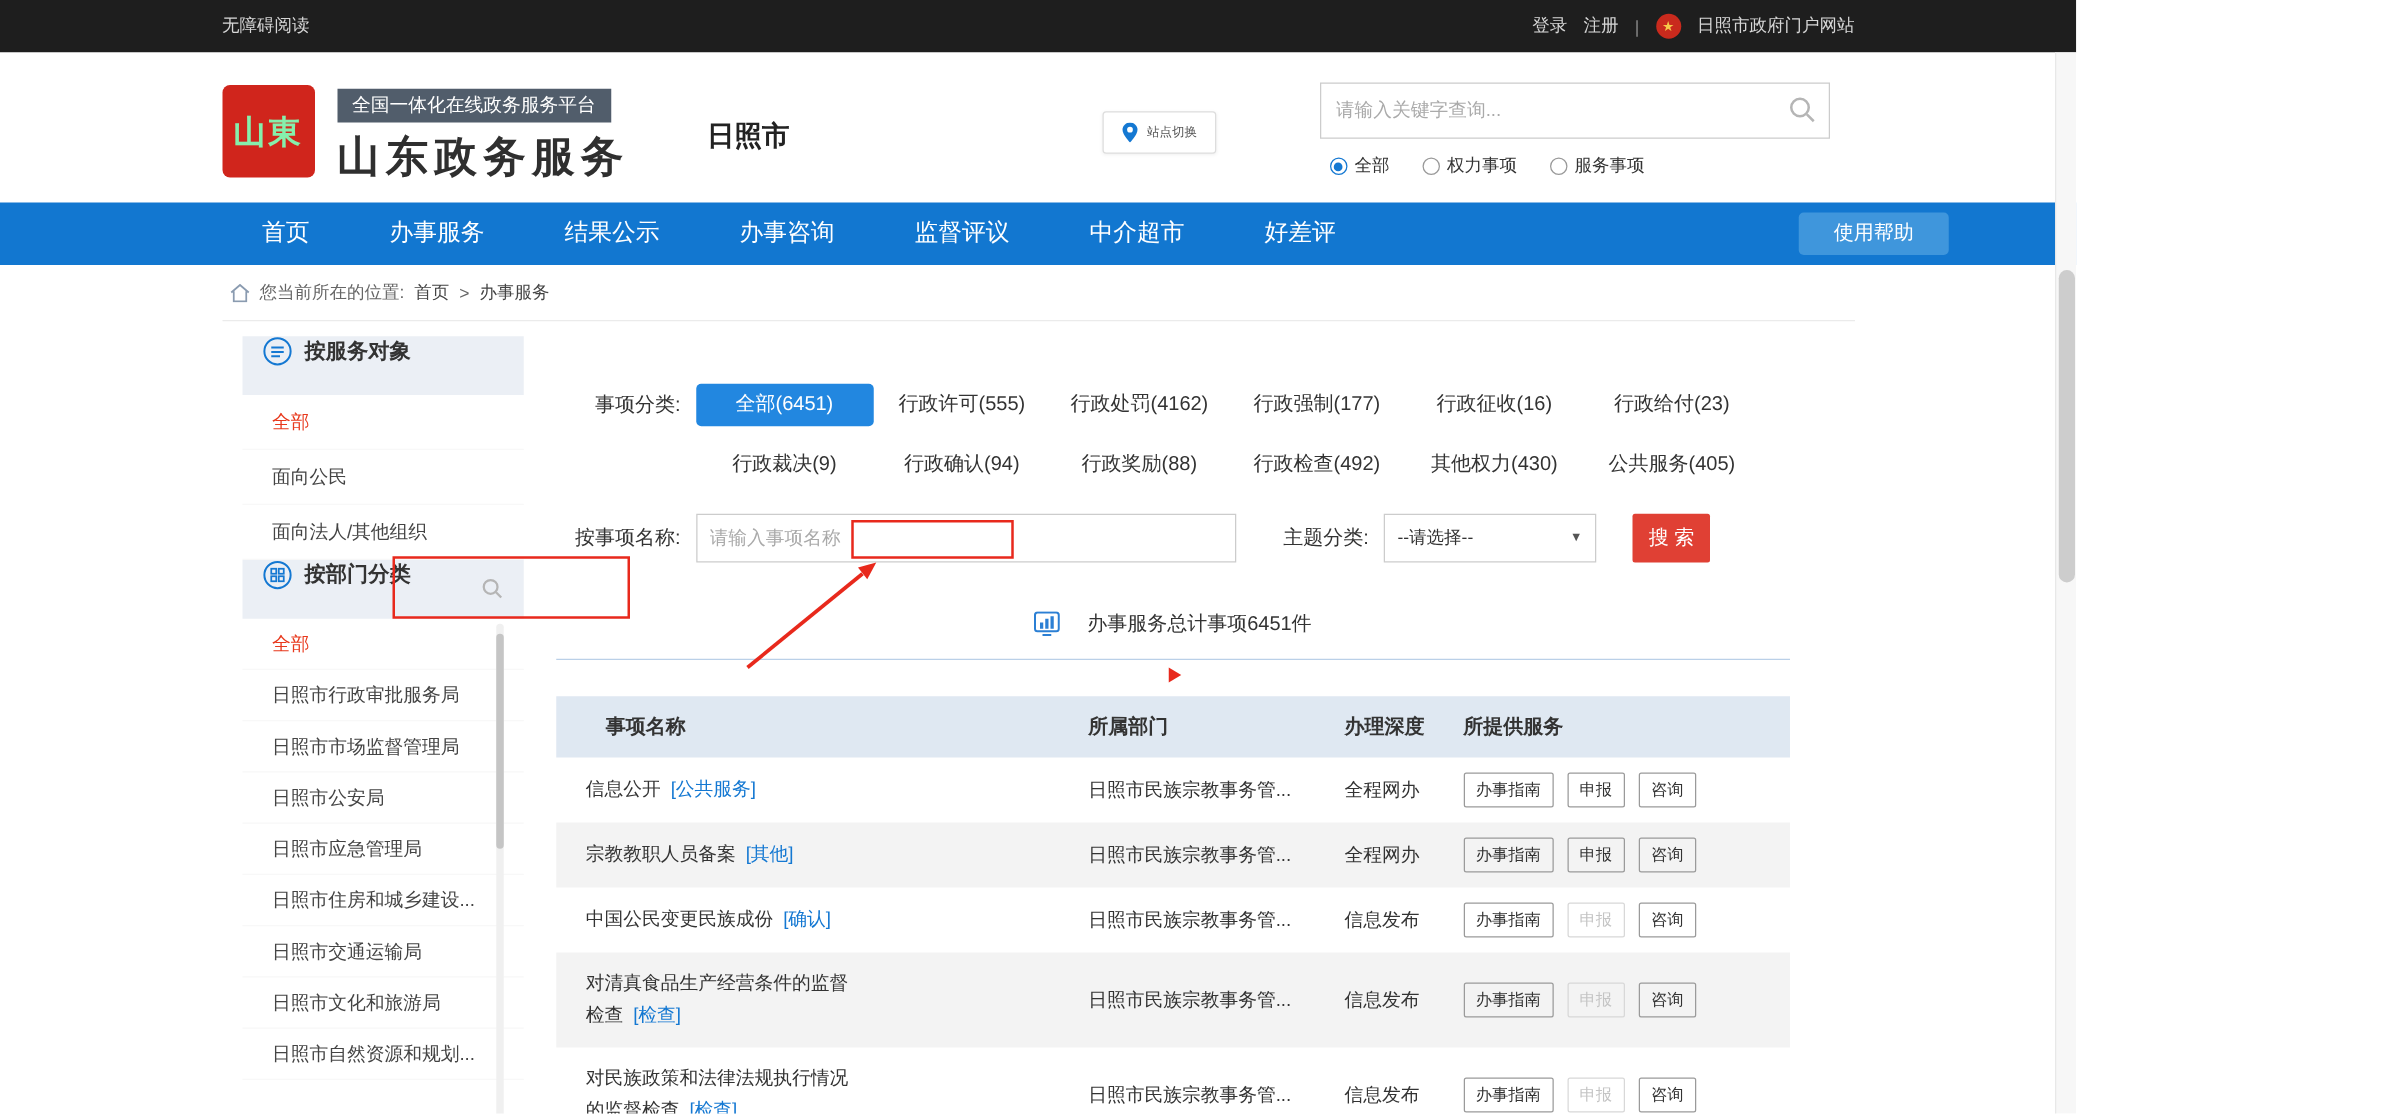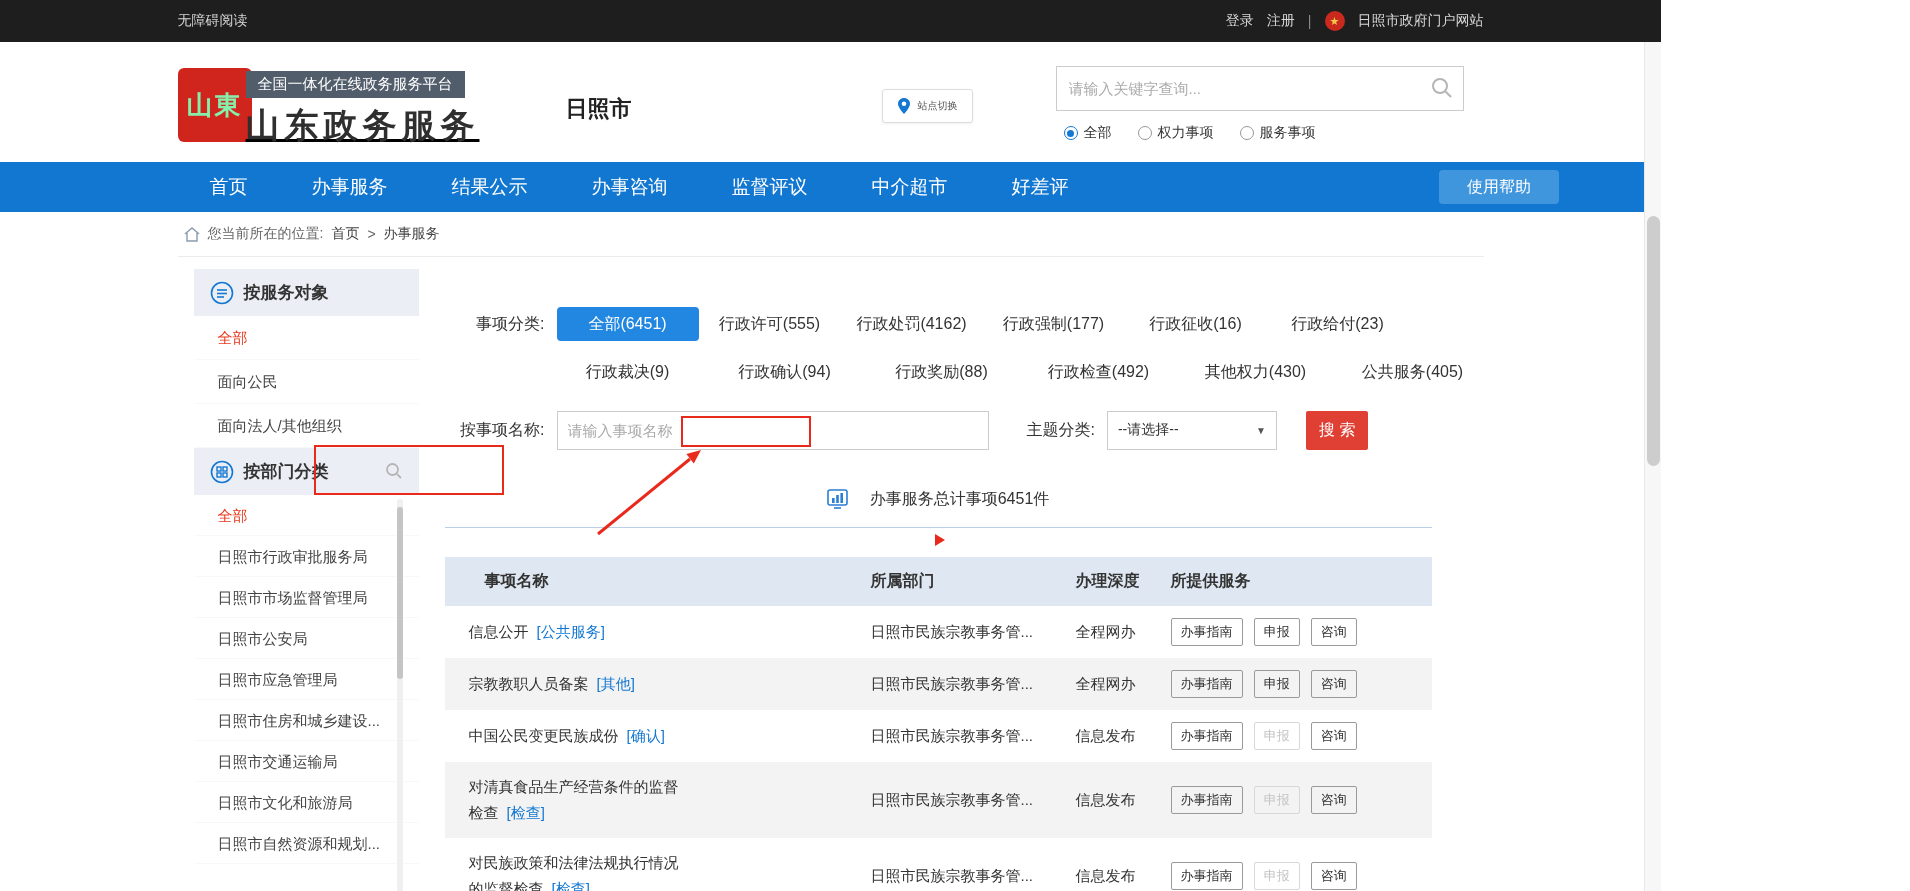--- a/index.html
+++ b/index.html
@@ -13,21 +13,21 @@
   .topbar-right { display:flex; align-items:center; gap:13px; }
   .topbar-right span { cursor:pointer; }
   .topbar .sep { color:#888; cursor:default; }
   .emblem { display:inline-flex; align-items:center; justify-content:center; width:20px; height:20px; border-radius:50%; background:#c92a1d; color:#f6c94a; font-size:11px; cursor:default; }
 
   
   .header { height:120px; background:#fff; }
   .header .container { height:120px; }
   .logo { position:absolute; left:0; top:26px; width:74px; height:74px; background:#d0251c; border-radius:6px; display:flex; align-items:center; justify-content:center; }
   .logo span { color:#86efac; font-size:26px; font-weight:bold; letter-spacing:2px; }
-  .brand-block { position:absolute; left:68px; top:29px;text-decoration:underline; }
+  .brand-block { position:absolute; left:92px; top:29px; }
   .badge { display:inline-block; background:#515d6b; color:#fff; font-size:15px; padding:4px 12px; }
   .brand { font-size:34px; font-weight:bold; color:#2f2f2f; letter-spacing:5px; margin-top:5px; }
   .city { position:absolute; left:388px; top:52px; font-size:22px; font-weight:bold; color:#222; }
   .site-switch { position:absolute; left:704px; top:47px; height:34px; padding:0 14px; display:flex; align-items:center; gap:7px; border:1px solid #ddd; background:#fff; border-radius:3px; font-size:10px; color:#555; cursor:pointer; box-shadow:0 1px 3px rgba(0,0,0,.06); }
   .search-wrap { position:absolute; left:878px; top:24px; width:408px; height:45px; }
   .search-input { width:100%; height:45px; border:1px solid #ccc; padding:0 44px 0 12px; font-size:15px; color:#333; outline:none; font-family:inherit; }
   .search-input::placeholder { color:#aaa; }
   .search-icon { position:absolute; right:10px; top:10px; cursor:pointer; }
   .scope-row { position:absolute; left:886px; top:82px; display:flex; gap:26px; align-items:center; }
   .scope { display:flex; align-items:center; gap:6px; font-size:14px; color:#333; cursor:pointer; }
@@ -43,39 +43,39 @@
 
   
   .breadcrumb { height:44px; }
   .breadcrumb .container { display:flex; align-items:center; gap:8px; height:44px; font-size:14px; color:#666; padding-left:6px; }
   .crumb-link { color:#444; cursor:pointer; }
   .crumb-cur { color:#444; cursor:pointer; }
 
   
   .content { width:1306px; margin:0 auto; border-top:1px solid #ebebeb; display:flex; align-items:flex-start; }
   .sidebar { width:225px; margin-left:16px; margin-top:12px; }
-  .side-header { height:47px; background:#ebeff5; display:flex; align-items:center; gap:10px; padding-left:16px; font-size:17px; font-weight:bold; color:#333; position:relative; }
+  .side-header { height:47px; background:#ebeff5; display:flex; align-items:flex-start; gap:10px; padding-left:16px; font-size:17px; font-weight:bold; color:#333; position:relative; }
   .side-header .hdr-icon { flex:0 0 auto; display:flex; }
   .side-mag { position:absolute; right:16px; top:14px; cursor:pointer; }
   .side-item { height:44px; line-height:44px; padding-left:24px; font-size:15px; color:#444; cursor:pointer; white-space:nowrap; overflow:hidden; border-bottom:1px solid #f8f8f8; }
   .dept-list .side-item { height:41px; line-height:41px; }
   .side-item.active { color:#e8391d; }
   .dept-list { position:relative; }
   .side-scroll { position:absolute; right:16px; top:4px; width:6px; height:402px; background:#f0f0f0; border-radius:3px; }
   .side-thumb { position:absolute; left:0; top:8px; width:6px; height:172px; background:#c5c5c5; border-radius:3px; cursor:pointer; }
 
   
   .main { margin-left:26px; width:987px; padding-top:50px; }
   .filter-row { display:flex; align-items:center; }
   .filter-label { width:100px; text-align:right; margin-right:12px; font-size:16px; color:#333; flex:0 0 auto; }
   .cat-cells { display:flex; }
   .cat-cell { width:142px; text-align:center; font-size:16px; color:#333; cursor:pointer; line-height:34px; white-space:nowrap; }
   .cat-cell.active { background:#2287e0; color:#fff; border-radius:4px; }
   .cat-row2 { margin-top:14px; }
-  .cat-row2 .cat-cells { margin-left:112px;gap:15px; }
+  .cat-row2 .cat-cells { margin-left:112px; }
   .search-row { margin-top:21px; height:40px; display:flex; align-items:center; }
   .name-input { width:432px; height:39px; border:1px solid #ccc; padding:0 10px; font-size:15px; color:#333; outline:none; font-family:inherit; }
   .name-input::placeholder { color:#aaa; }
   .topic-label { margin-left:38px; font-size:16px; color:#333; }
   .topic-select { margin-left:12px; width:170px; height:39px; border:1px solid #ccc; display:flex; align-items:center; justify-content:space-between; padding:0 10px; font-size:14px; color:#333; cursor:pointer; background:#fff; }
   .topic-select .arrow { font-size:10px; color:#555; }
   .go-btn { margin-left:29px; height:39px; padding:0 13px; background:#e04034; color:#fff; font-size:16px; border:none; border-radius:2px; cursor:pointer; white-space:nowrap; font-family:inherit; }
   .summary { margin-top:33px; height:32px; display:flex; align-items:center; justify-content:center; gap:22px; font-size:16px; color:#333; }
   .divider { margin-top:12px; border-top:1px solid #bad0e8; position:relative; height:0; }
   .divider .tri { position:absolute; left:50%; margin-left:-3px; top:6px; width:0; height:0; border-left:10px solid #e8291c; border-top:6px solid transparent; border-bottom:6px solid transparent; }

